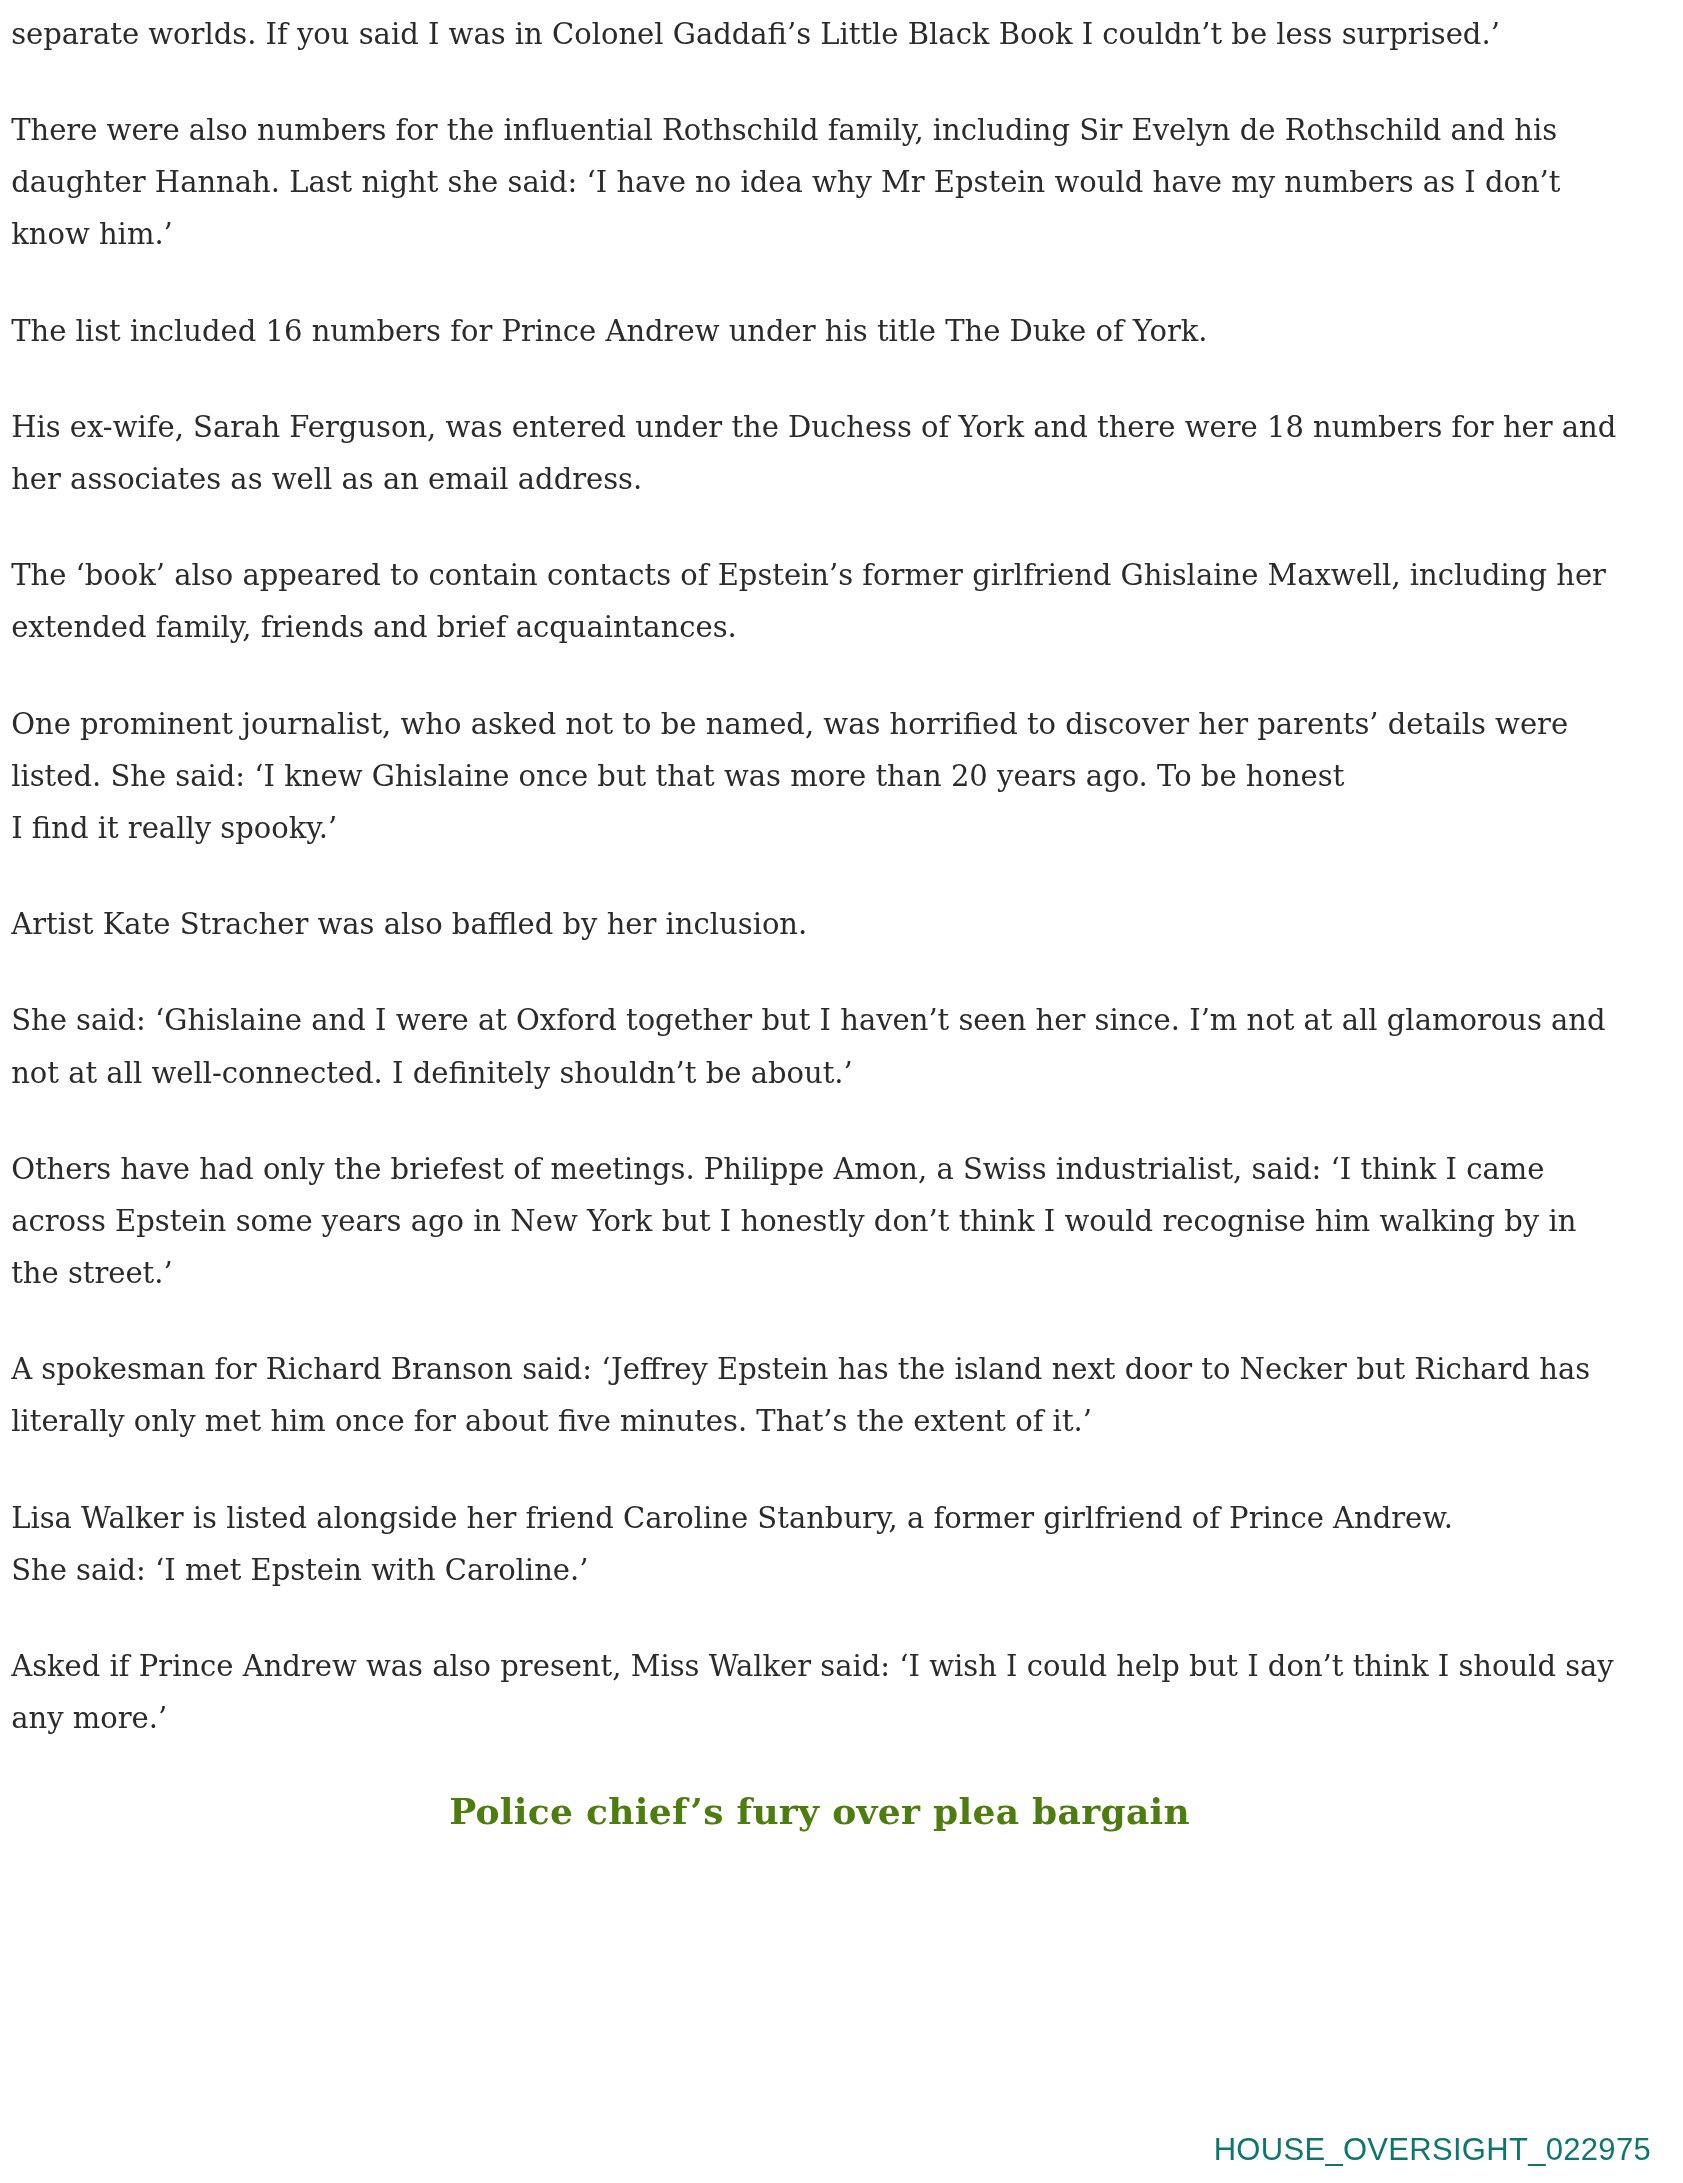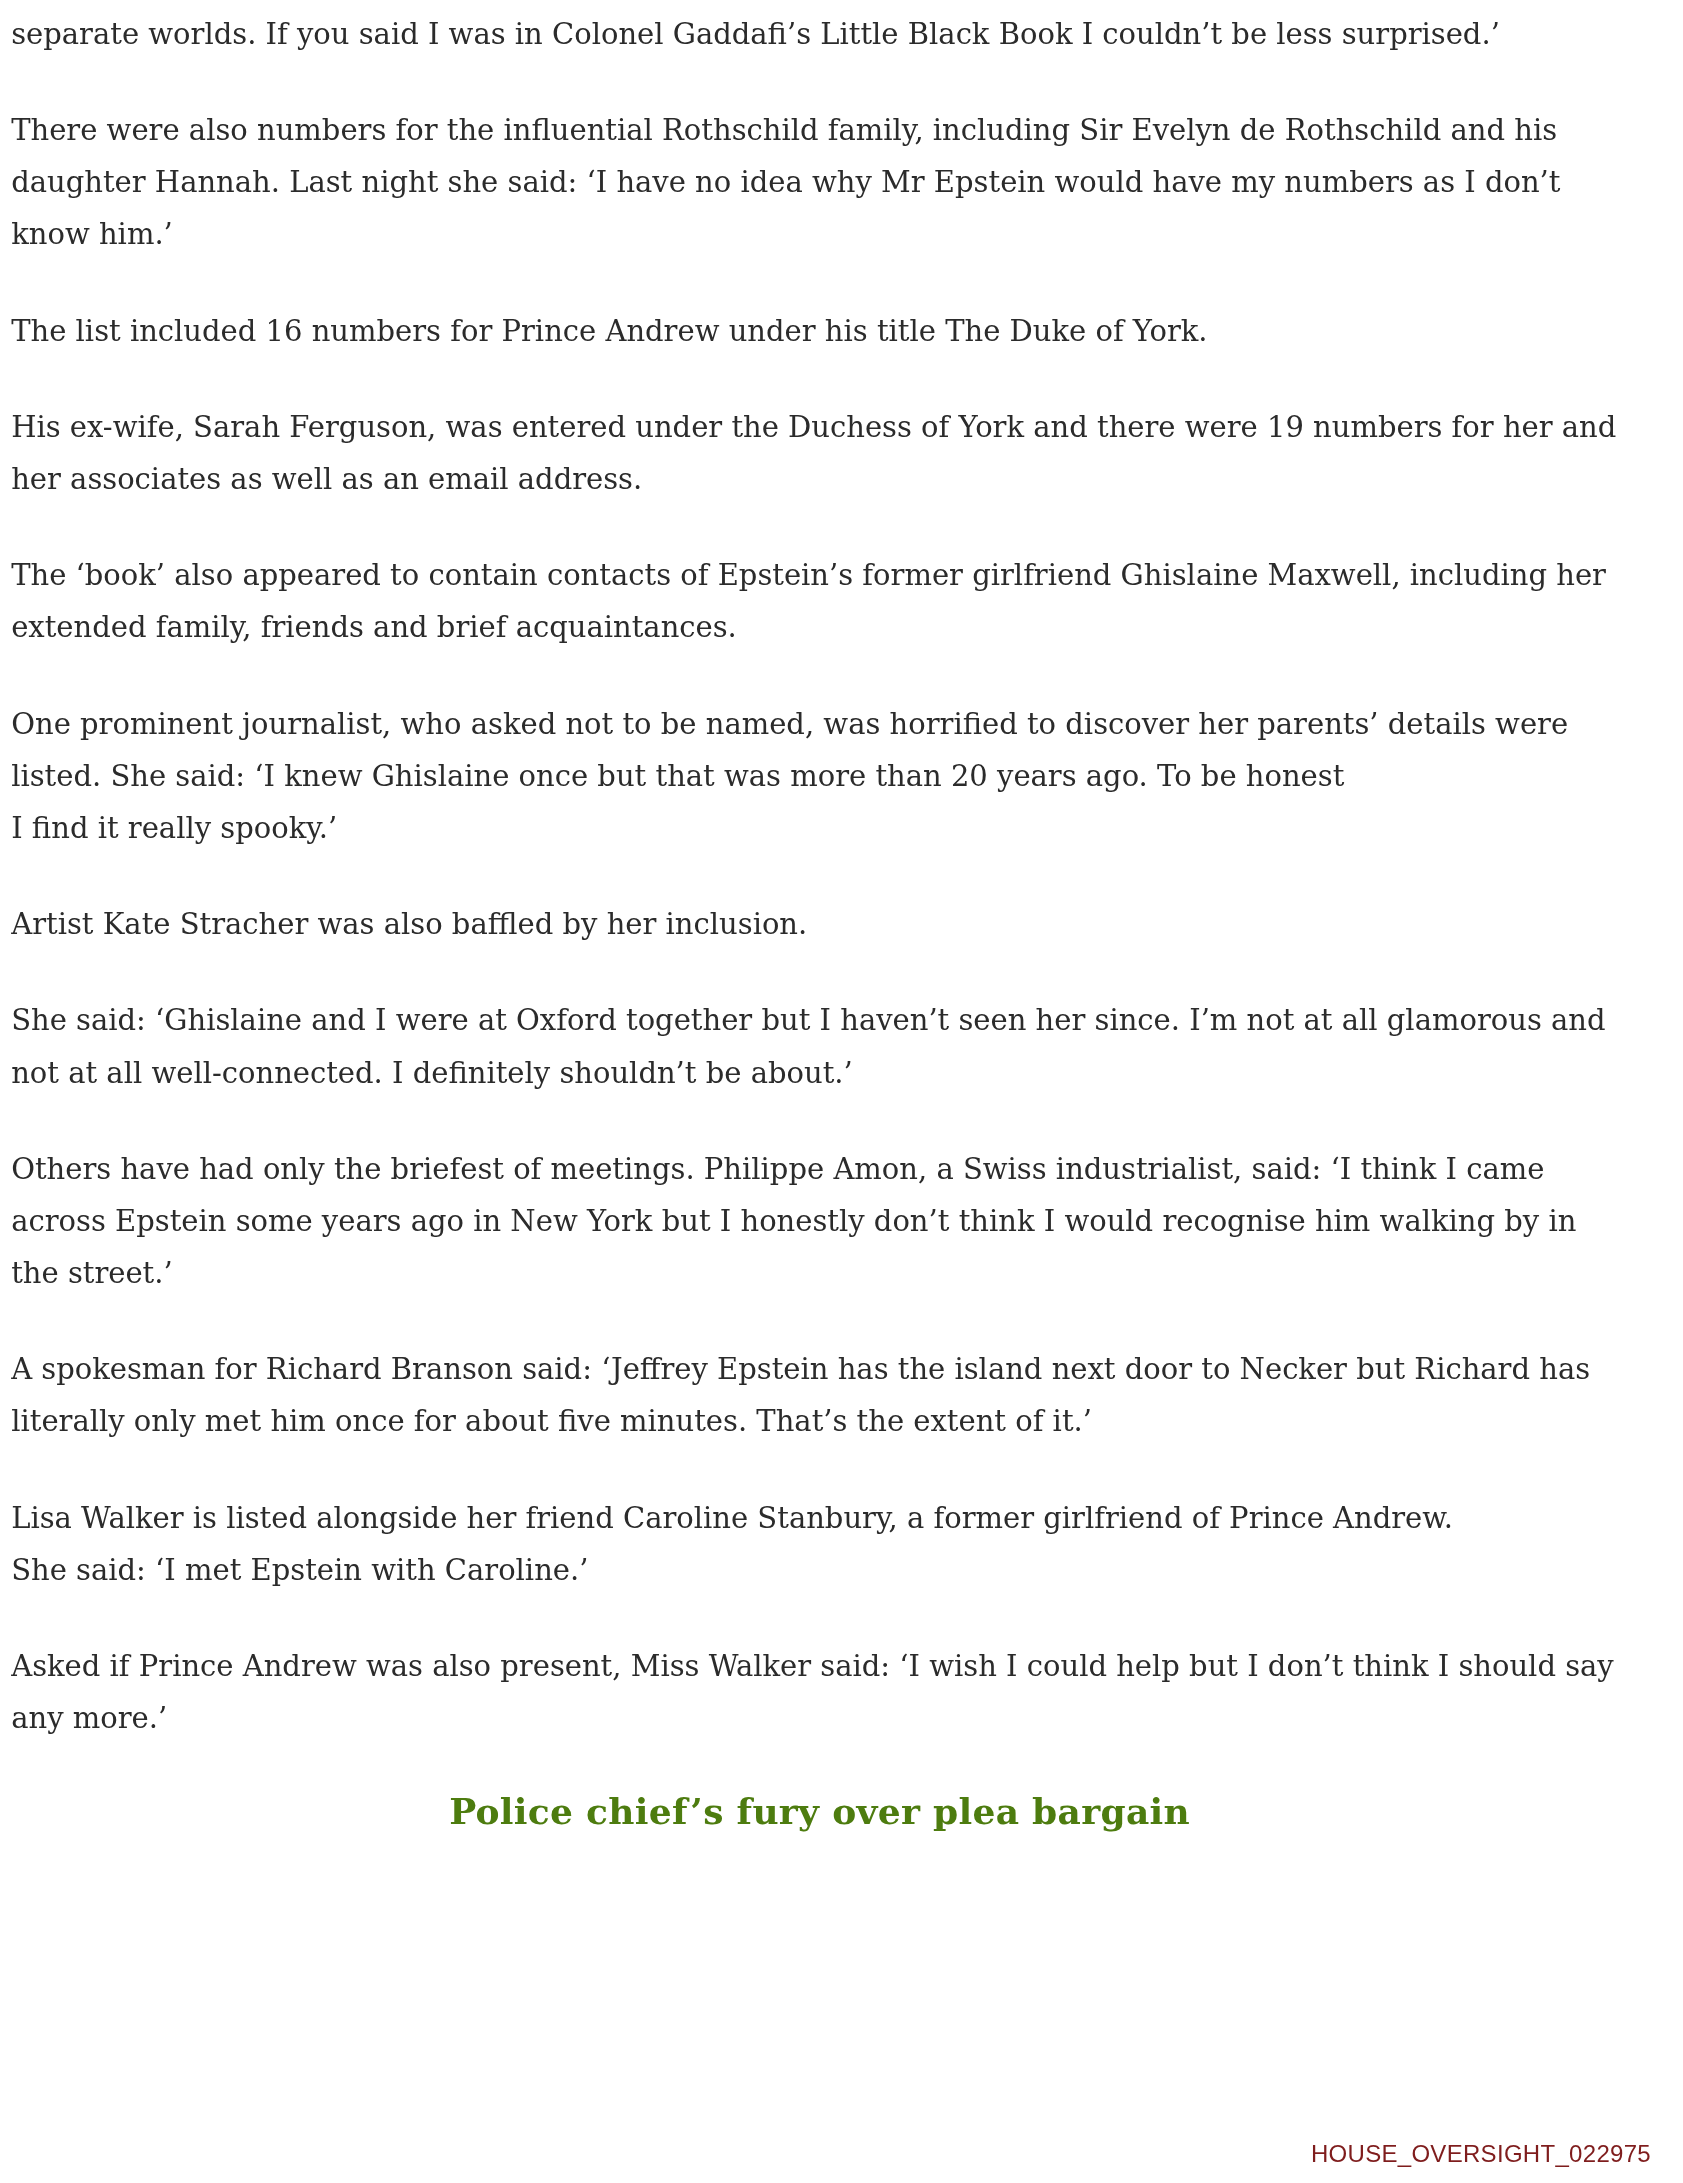--- a/index.html
+++ b/index.html
@@ -38,33 +38,33 @@
     color: #4d7c0f;
     margin: 17px 0 0 0;
     letter-spacing: 0.3px;
     text-align: center;
   }
   .bates {
     position: absolute;
     right: 33px;
     bottom: 14.6px;
     font-family: "Liberation Sans", "DejaVu Sans", sans-serif;
-    font-size: 24px;
-    color: #7f1d1d;
+    font-size: 31px;
+    color: #0f766e;
     letter-spacing: 0.3px;
   }
 </style>
 </head>
 <body>
 
 <main class="article">
   <p>separate worlds. If you said I was in Colonel Gaddafi’s Little Black Book I couldn’t be less surprised.’</p>
   <p>There were also numbers for the influential Rothschild family, including Sir Evelyn de Rothschild and his daughter Hannah. Last night she said: ‘I have no idea why Mr Epstein would have my numbers as I don’t know him.’</p>
   <p>The list included 16 numbers for Prince Andrew under his title The Duke of York.</p>
-  <p>His ex-wife, Sarah Ferguson, was entered under the Duchess of York and there were 19 numbers for her and her associates as well as an email address.</p>
+  <p>His ex-wife, Sarah Ferguson, was entered under the Duchess of York and there were 18 numbers for her and her associates as well as an email address.</p>
   <p>The ‘book’ also appeared to contain contacts of Epstein’s former girlfriend Ghislaine Maxwell, including her extended family, friends and brief acquaintances.</p>
   <p>One prominent journalist, who asked not to be named, was horrified to discover her parents’ details were listed. She said: ‘I knew Ghislaine once but that was more than 20 years ago. To be honest
 I find it really spooky.’</p>
   <p>Artist Kate Stracher was also baffled by her inclusion.</p>
   <p>She said: ‘Ghislaine and I were at Oxford together but  I haven’t seen her since. I’m not at all glamorous and not at all well-connected. I definitely shouldn’t be about.’</p>
   <p>Others have had only the briefest of meetings. Philippe Amon, a Swiss industrialist, said: ‘I think I came across Epstein some years ago in New York but I honestly don’t think I would recognise him walking by in the street.’</p>
   <p>A spokesman for Richard Branson said: ‘Jeffrey Epstein has the island next door to Necker but Richard has literally only met him once for about five minutes. That’s the extent of it.’</p>
   <p>Lisa Walker is listed alongside her friend Caroline Stanbury, a former girlfriend of Prince Andrew.
 She said: ‘I met Epstein with Caroline.’</p>
   <p>Asked if Prince Andrew was also present, Miss Walker said: ‘I wish I could help but I don’t think I should say any more.’</p>

